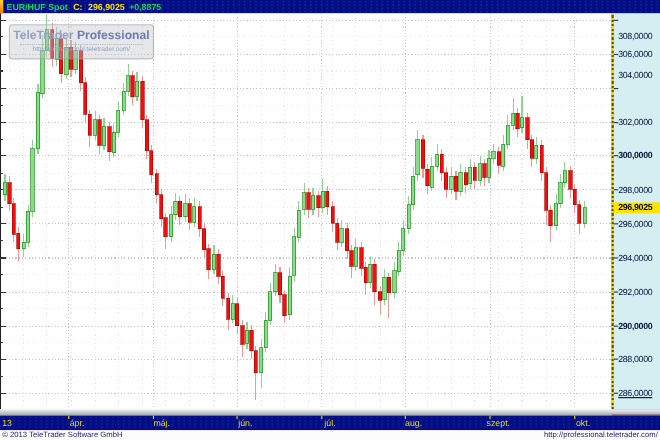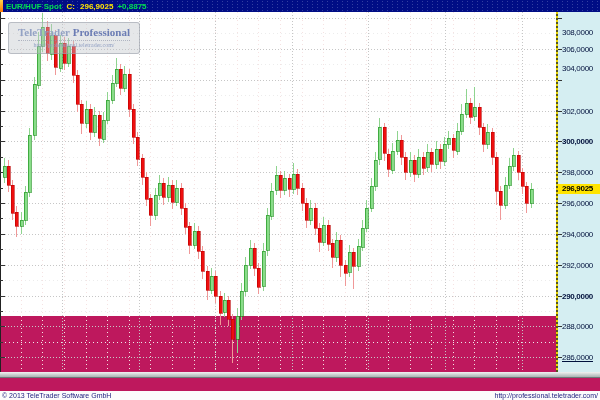--- a/index.html
+++ b/index.html
@@ -10,21 +10,21 @@
     background-image:radial-gradient(circle,rgba(180,190,230,.28) .5px,transparent .6px);
     background-size:5px 3px;display:flex;align-items:center;font-size:8px;font-weight:bold;
     white-space:nowrap;overflow:hidden;}
   .tb-accent{position:absolute;left:0;top:0;width:3px;height:12px;
     background:linear-gradient(180deg,#ffd24a,#ff7a00);}
   .tb-sym{color:#00e050;margin-left:6px;}
   .tb-last{color:#ffe400;margin-left:5px;}
   .tb-chg{color:#00e050;margin-left:4px;}
   .tb-period{position:absolute;right:24px;color:#ff6a2a;margin-top:48px;}
   
-  .plot{position:absolute;left:0;top:12px;width:556px;height:304px;background:#fff;font-family:Liberation Serif, serif;}
+  .plot{position:absolute;left:0;top:12px;width:556px;height:368px;background:#fff;}
   .plot svg{position:absolute;left:0;top:0;}
   .watermark{position:absolute;left:8px;top:10px;width:130px;height:30px;
     background:rgba(190,194,200,.40);border:1px solid rgba(150,155,165,.55);border-radius:3px;
     text-align:center;line-height:1;}
   .wm1{margin-top:4px;font-size:11px;}
   .wm-light{color:#93a2c4;font-weight:bold;}
   .wm-bold{color:#6b7cb4;font-weight:bold;}
   .wm2{margin-top:2px;font-size:6px;color:#93a2c4;border-top:1px dotted rgba(140,150,170,.6);
     padding-top:1px;width:86%;margin-left:7%;}
   
@@ -421,19 +421,36 @@
       <div class="ptick" style="top: 284px;"></div>
       <div class="plabel" style="top: 280px; font-weight: bold;">290,0000</div>
       <div class="ptick" style="top: 314px;"></div>
       <div class="plabel" style="top: 310px;">288,0000</div>
       <div class="ptick" style="top: 345px;"></div>
       <div class="plabel" style="top: 341px; text-decoration: underline;">286,0000</div>
     </div>
 
   <div class="hstrip"></div>
 
+  <div class="taxis" id="taxis">
+    <span class="ylab">13</span>
+  <div class="mtick" style="left: 62px;"></div>
+      <span class="mlab" style="left: 70px;">ápr.</span>
+      <div class="mtick" style="left: 139px;"></div>
+      <span class="mlab" style="left: 147px;">máj.</span>
+      <div class="mtick" style="left: 215px;"></div>
+      <span class="mlab" style="left: 223px;">jún.</span>
+      <div class="mtick" style="left: 292px;"></div>
+      <span class="mlab" style="left: 300px;">júl.</span>
+      <div class="mtick" style="left: 368px;"></div>
+      <span class="mlab" style="left: 376px;">aug.</span>
+      <div class="mtick" style="left: 445px;"></div>
+      <span class="mlab" style="left: 453px;">szept.</span>
+      <div class="mtick" style="left: 522px;"></div>
+      <span class="mlab" style="left: 530px;">okt.</span>
+    </div>
 
   <div class="footer">
     <span>© 2013 TeleTrader Software GmbH</span>
     <span>http://professional.teletrader.com/</span>
   </div>
 
 </div>
 
 </body></html>

